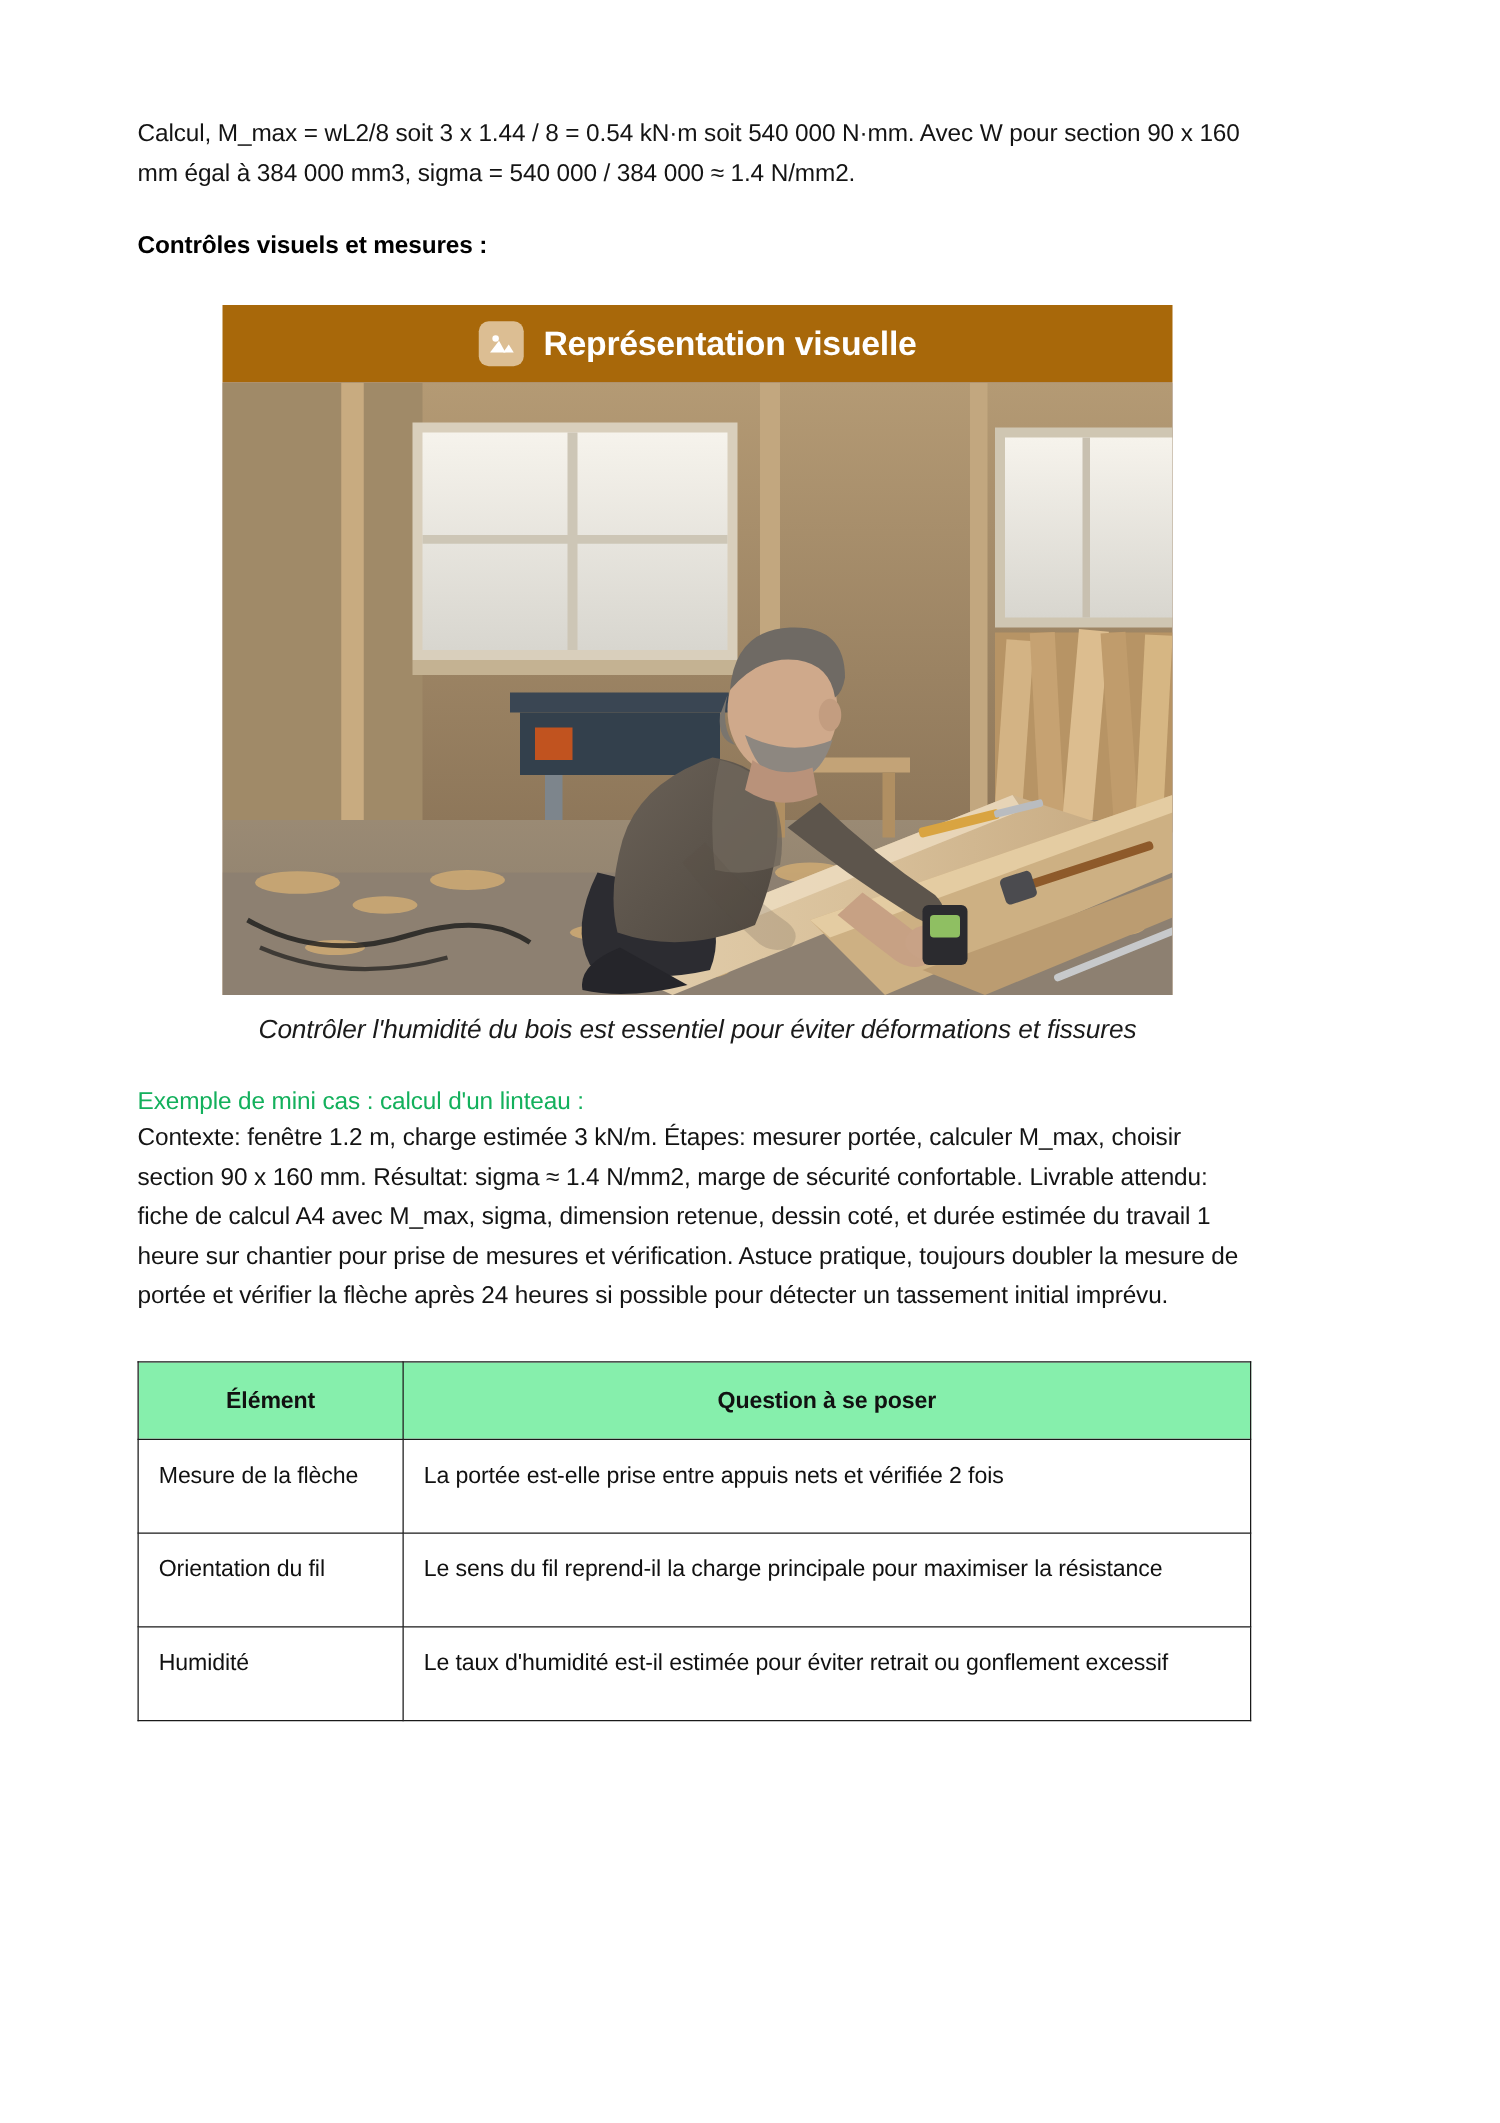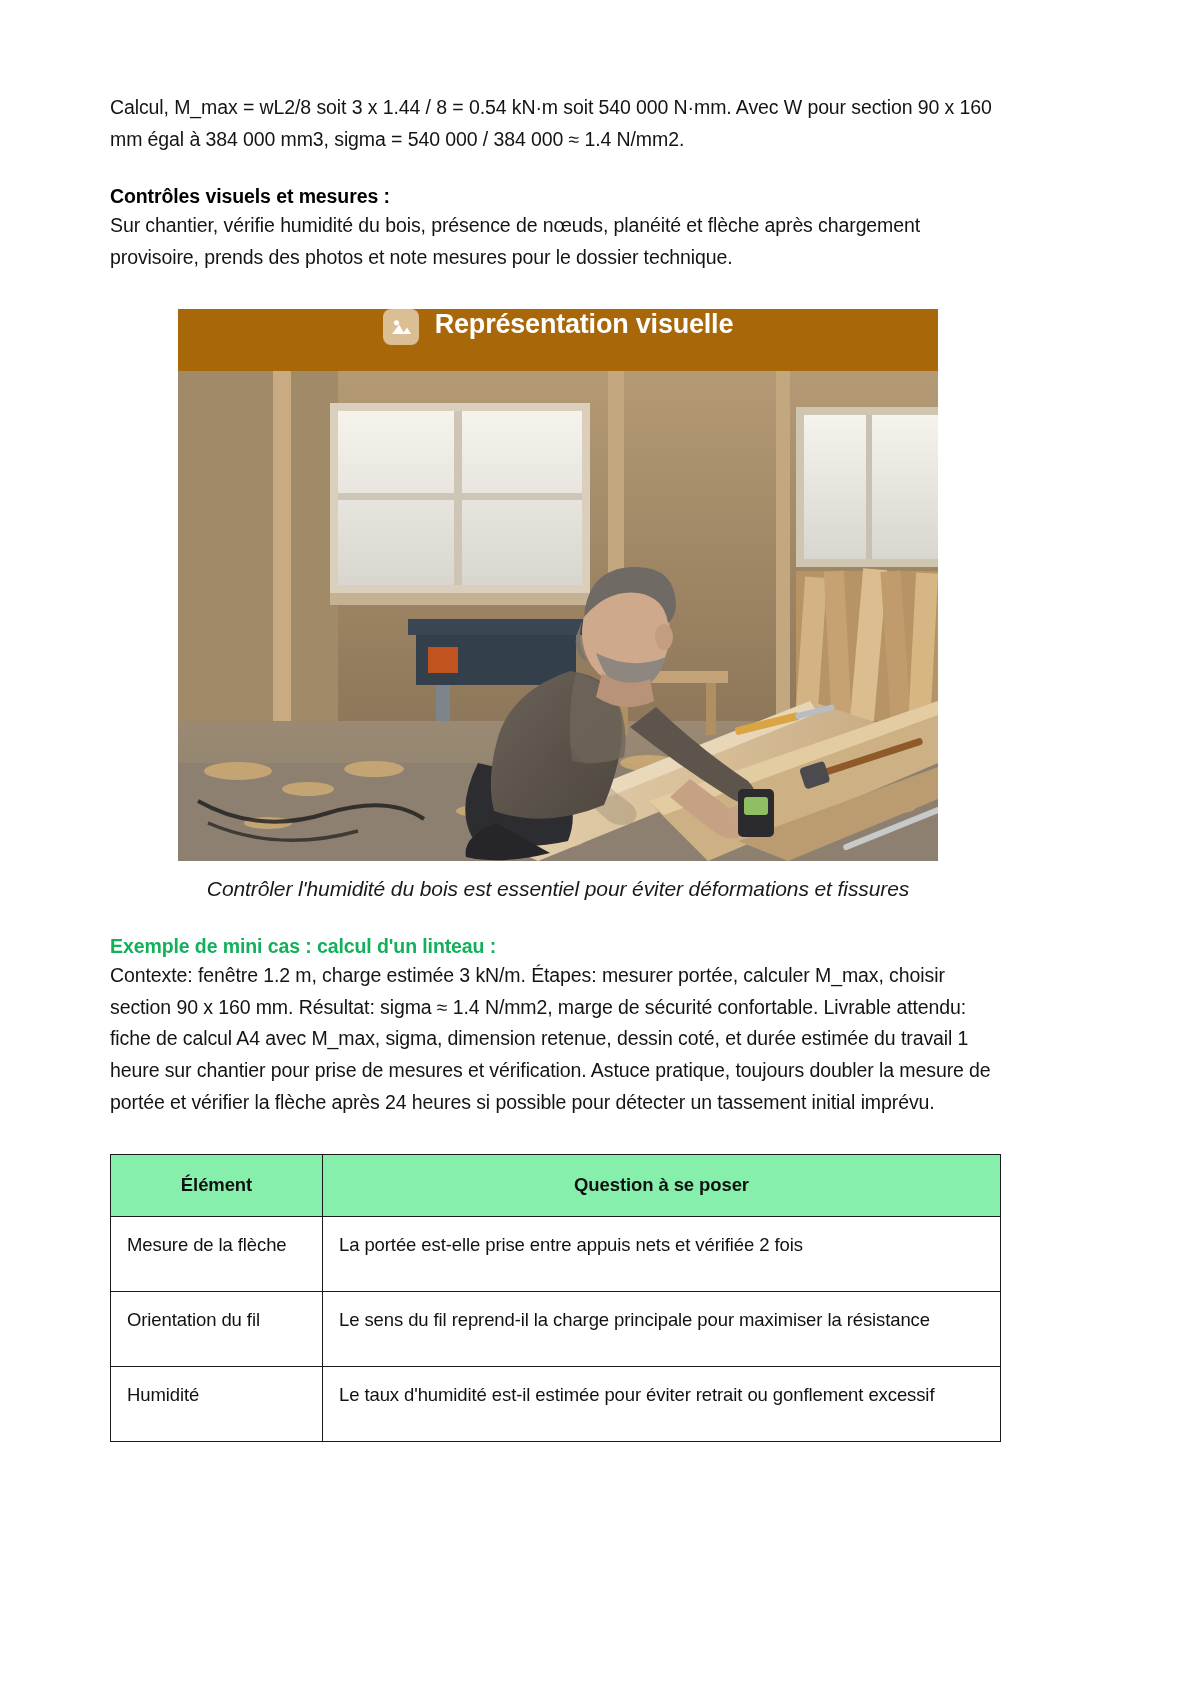--- a/index.html
+++ b/index.html
@@ -41,36 +41,37 @@
   h3.section-heading {
     font-size: 19.5px;
     font-weight: bold;
     margin: 30px 0 2px 0;
     color: #000000;
     letter-spacing: -0.1px;
   }
 
   h3.green-heading {
     font-size: 19.5px;
-    font-weight: bold;
+    font-weight: normal;
     margin: 0 0 2px 0;
     color: #13b05c;
     letter-spacing: -0.1px;
   }
 
   
   .figure {
     margin: 36px 0 0 0;
     width: 760px;
     margin-left: 68px;
   }
   .figure-banner {
     background: #a8680a;
     height: 62px;
     display: flex;
+    align-items: center;
     justify-content: center;
     gap: 16px;
   }
   .banner-icon {
     width: 36px;
     height: 36px;
     border-radius: 8px;
     background: #dcbe93;
     display: flex;
     align-items: center;
@@ -134,21 +135,20 @@
 </head>
 <body>
 
 <div class="page">
   <div class="content">
 
     <p class="body-text">Calcul, M_max = wL2/8 soit 3 x 1.44 / 8 = 0.54 kN·m soit 540 000 N·mm. Avec W pour section 90 x 160 mm égal à 384 000 mm3, sigma = 540 000 / 384 000 ≈ 1.4 N/mm2.</p>
 
     <h3 class="section-heading">Contrôles visuels et mesures :</h3>
 
-    <p class="body-text">Sur chantier, vérifie humidité du bois, présence de nœuds, planéité et flèche après chargement provisoire, prends des photos et note mesures pour le dossier technique.</p>
 
     <div class="figure">
 
       <div class="figure-banner">
         <span class="banner-icon">
           <svg width="24" height="24" viewBox="0 0 24 24" aria-hidden="true">
             <circle cx="7.5" cy="7.8" r="2.6" fill="#ffffff"></circle>
             <path d="M3 19 L10.2 9.6 L15.4 19 Z" fill="#ffffff"></path>
             <path d="M13.5 19 L18 12.6 L22 19 Z" fill="#ffffff"></path>
           </svg>

